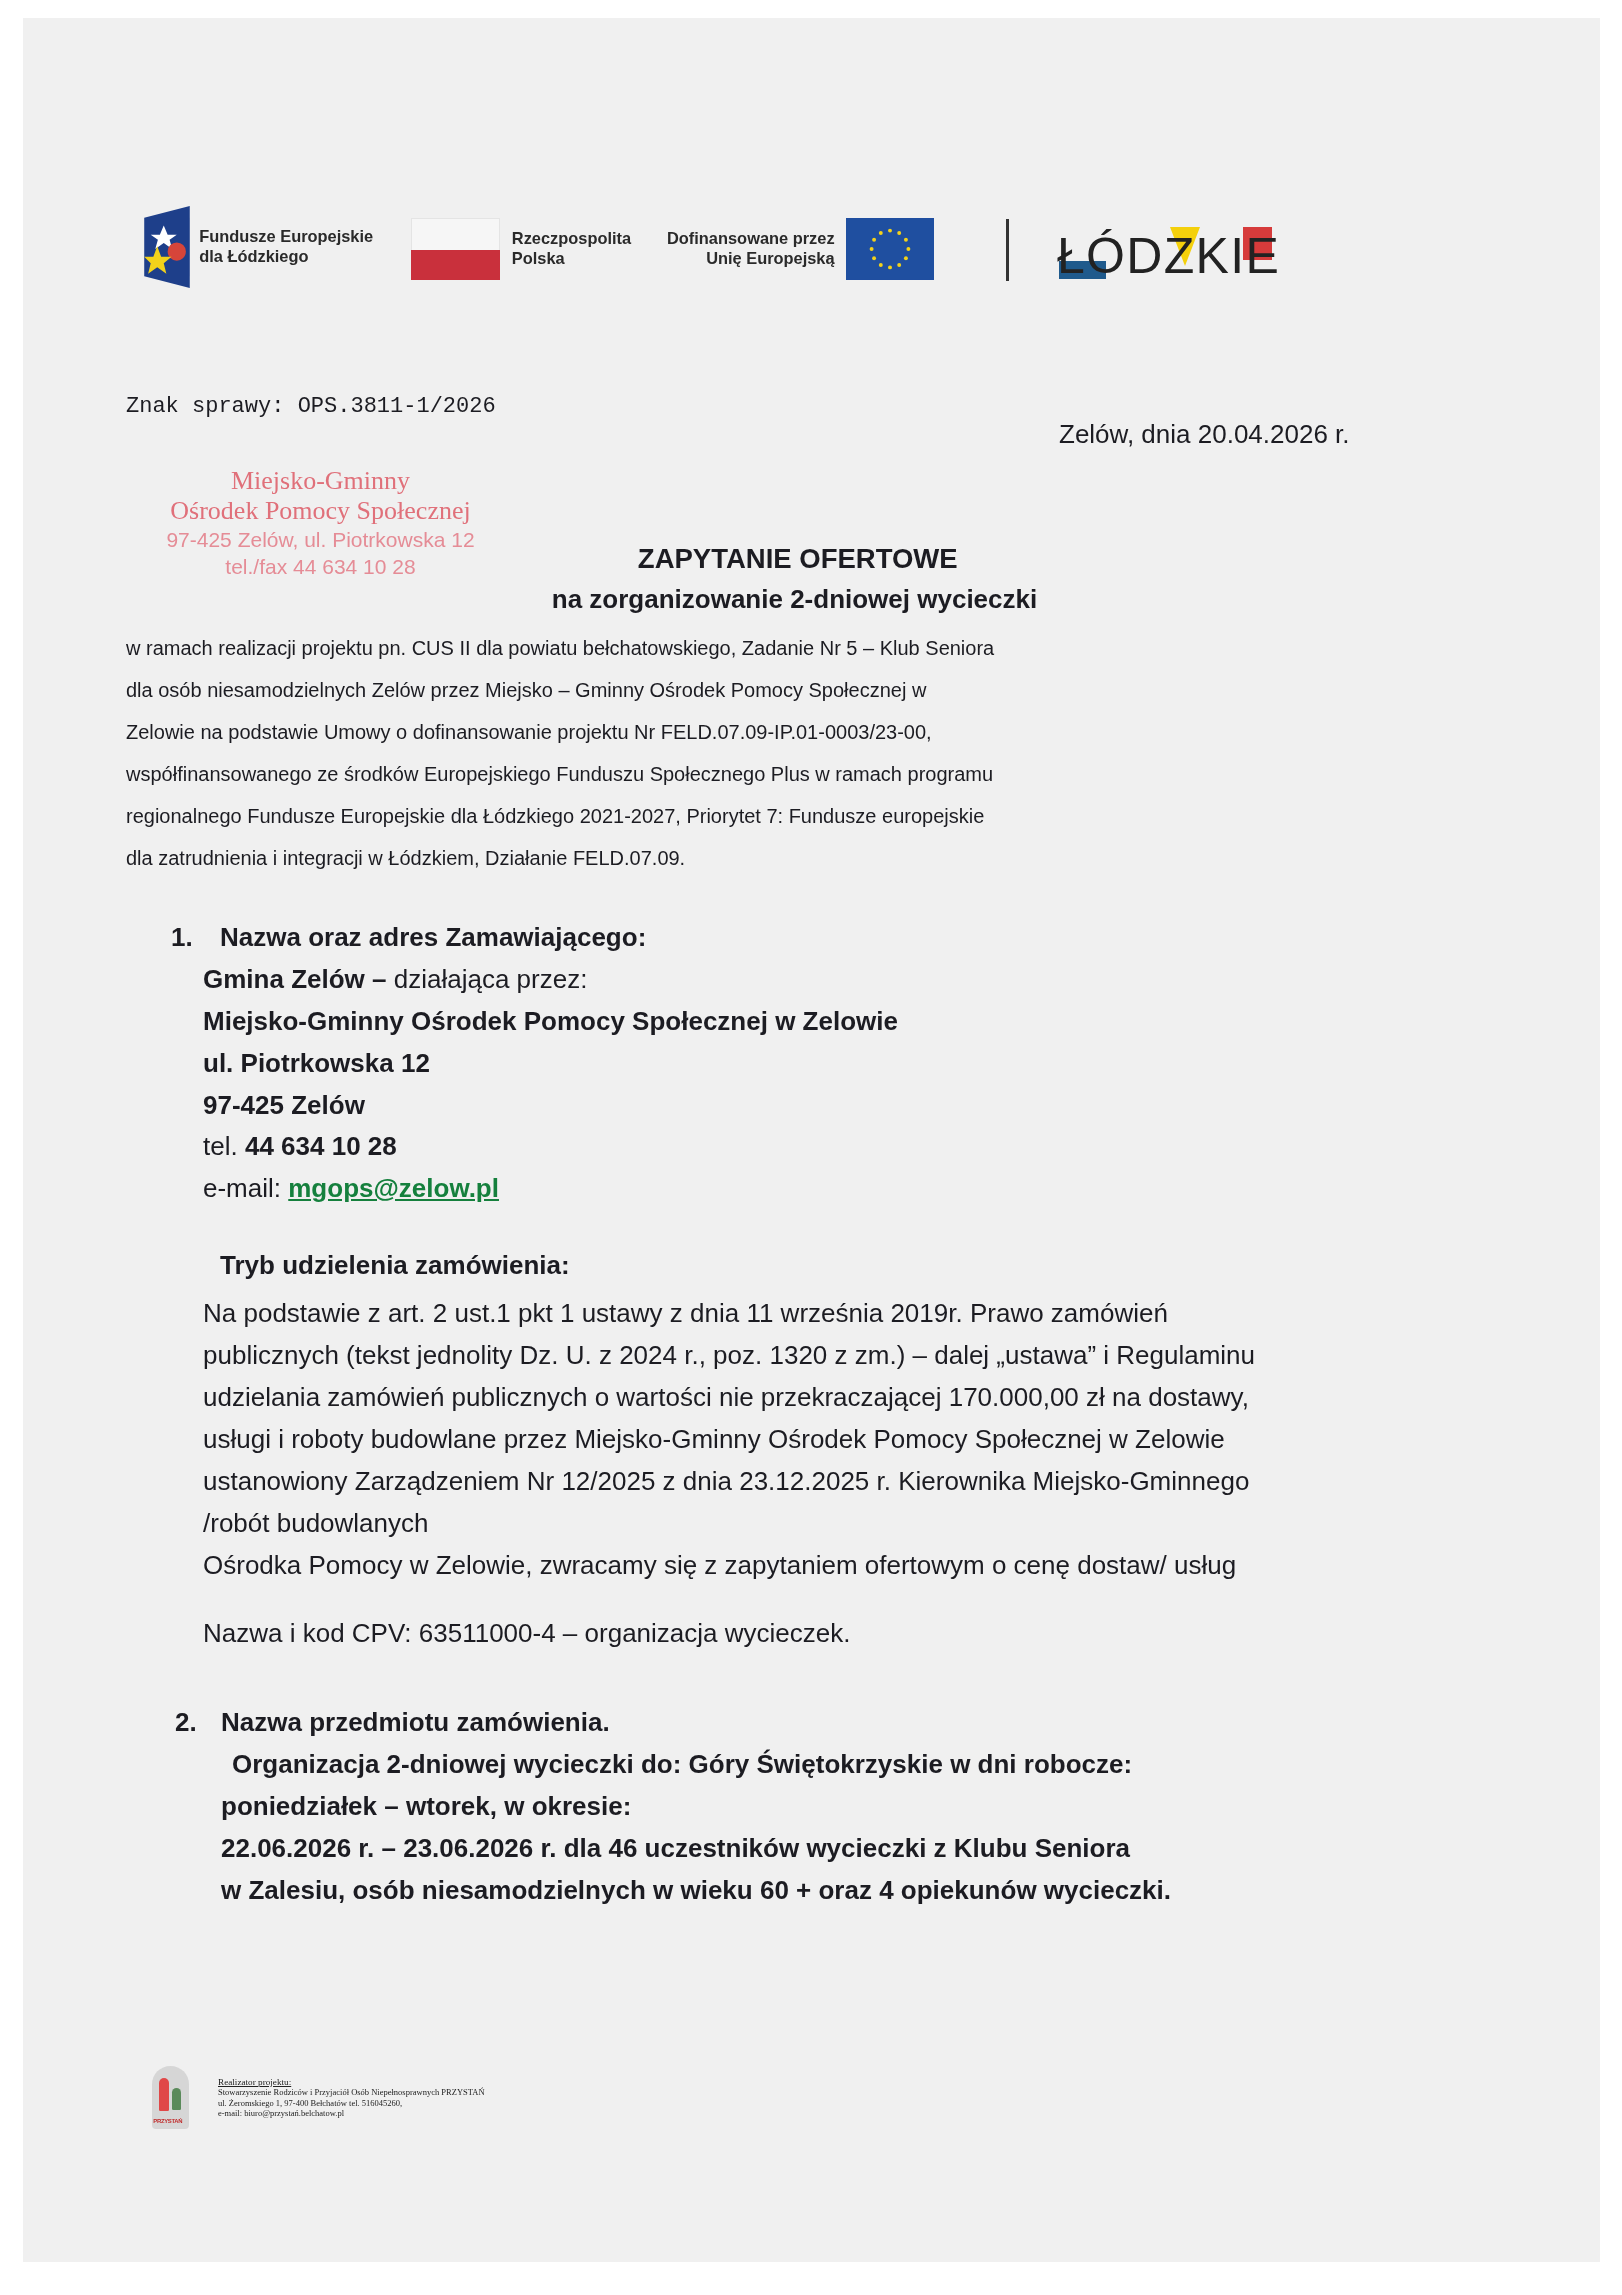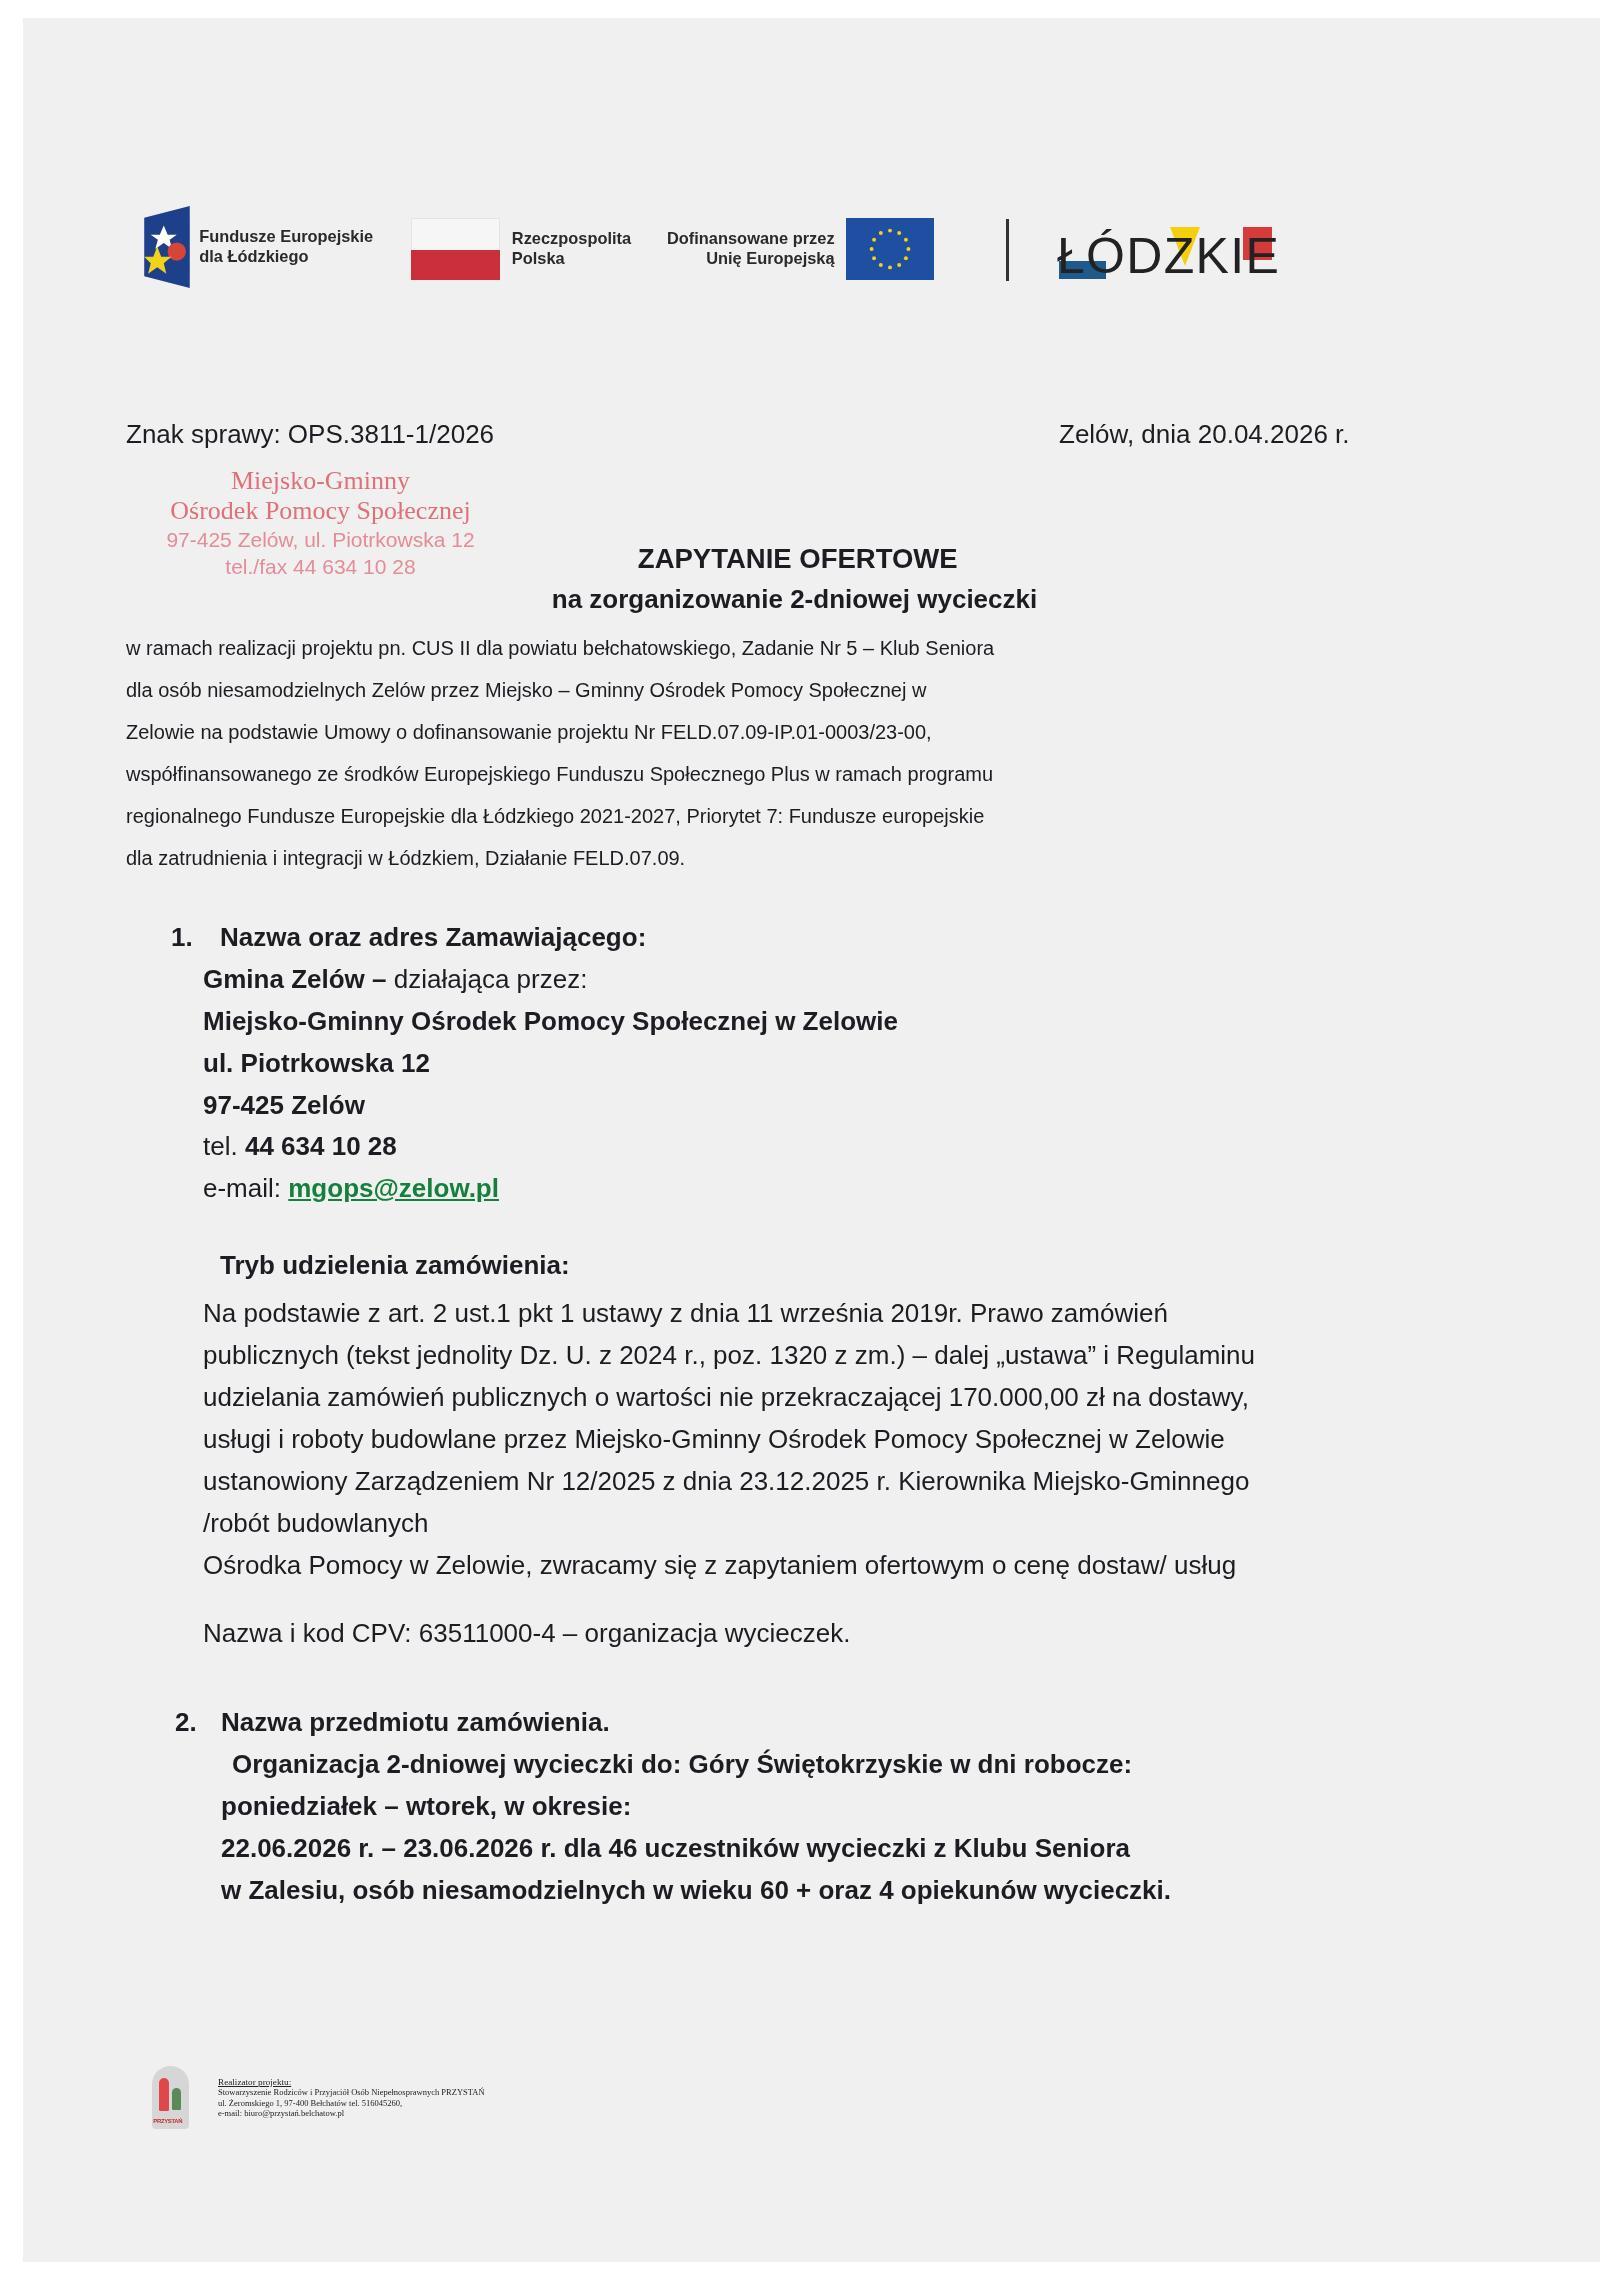--- a/index.html
+++ b/index.html
@@ -21,21 +21,21 @@
   .flag-eu { width:88px; height:62px; background:#1f4fa0; }
   .vsep { position:absolute; left:1006px; top:219px; width:2.6px; height:62px; background:#333; }
   .logo-lodzkie { position:absolute; left:1057px; top:222px; width:249px; height:65px; }
   .logo-lodzkie .blue { position:absolute; left:2px; top:39px; width:47px; height:18.3px; background:#1f5a8c; }
   .logo-lodzkie .yellow { position:absolute; left:113px; top:5.2px; width:0; height:0;
      border-left:15.7px solid transparent; border-right:15.7px solid transparent; border-top:39px solid #f4d00c; transform:translateX(0); }
   .logo-lodzkie .red { position:absolute; left:186px; top:5.2px; width:29px; height:33px; background:#d63b3b; }
   .logo-lodzkie .word { position:absolute; left:0; top:7.9px; font-size:50px; letter-spacing:1.3px; font-weight:normal; color:#222; line-height:52px; }
 
   
-  .ref { position:absolute; left:126px; top:419px; font-size:26px; }
+  .ref { position:absolute; left:126px; top:394px; font-size:22px;font-family:Liberation Mono, monospace; }
   .date { position:absolute; left:1059px; top:419px; font-size:26px; }
 
   
   .stamp { position:absolute; left:124px; top:466px; width:393px; text-align:center; color:#e0707a;
            font-family:"Liberation Serif", serif; }
   .stamp .l1 { font-size:26px; line-height:30px; }
   .stamp .l2 { font-size:26px; line-height:30px; }
   .stamp .l3 { font-size:21px; line-height:27.5px; font-family:"Liberation Sans", sans-serif; color:#e58c96; }
   .stamp .l4 { font-size:21px; line-height:26px; font-family:"Liberation Sans", sans-serif; color:#e58c96; }
 

